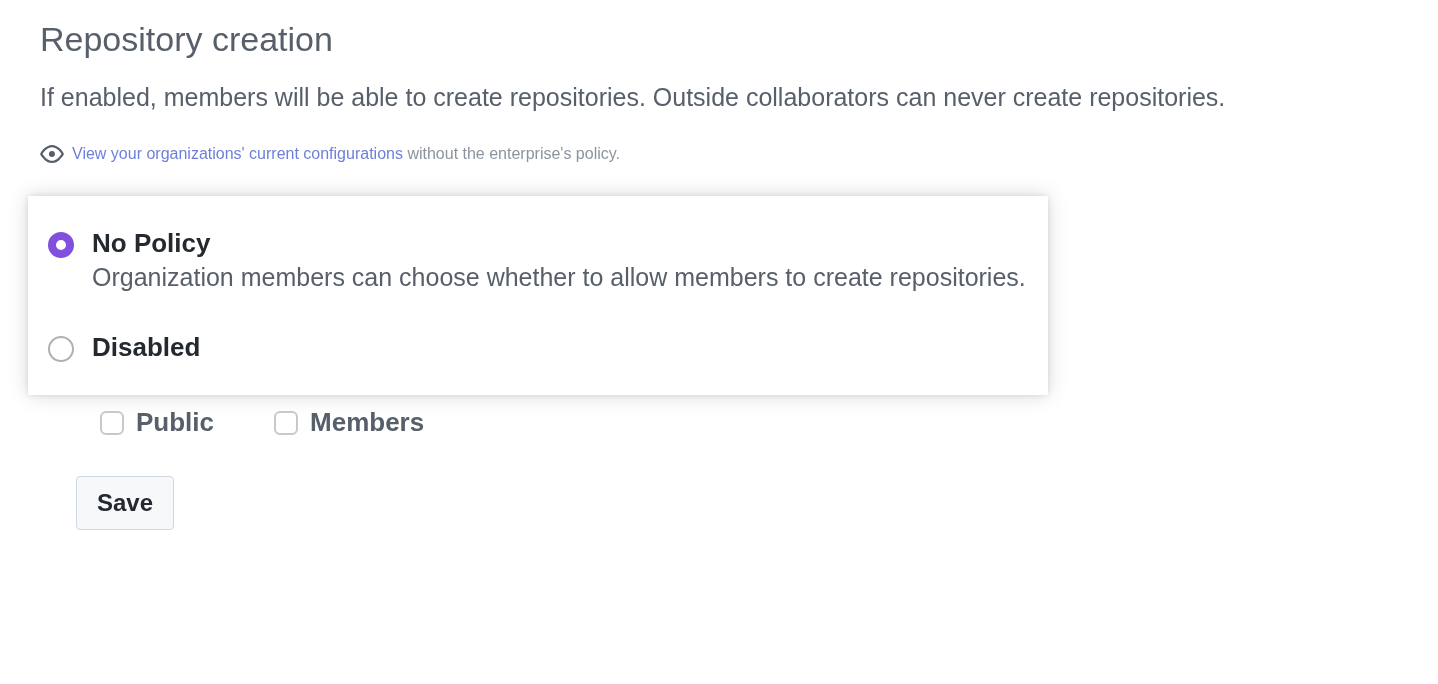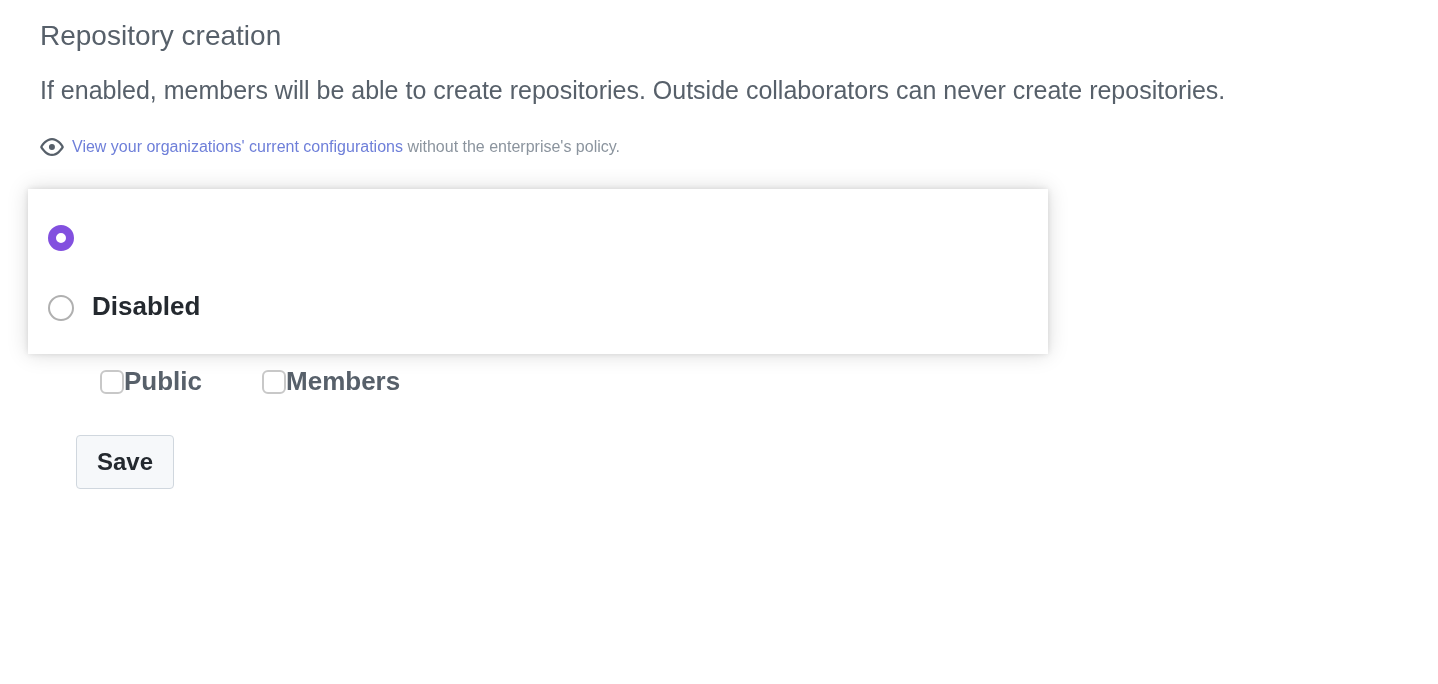--- a/index.html
+++ b/index.html
@@ -9,21 +9,21 @@
     }
     body {
       font-family: -apple-system, BlinkMacSystemFont, "Segoe UI", Helvetica, Arial, sans-serif;
       background: #ffffff;
       padding: 20px 40px;
       font-size: 24px;
       color: #24292f;
       width: 1438px;
     }
     .section-title {
-      font-size: 28px;
+      font-size: 34px;
       font-weight: 400;
       color: #57606a;
       margin-bottom: 24px;
     }
     .section-description {
       font-size: 25px;
       color: #57606a;
       margin-bottom: 30px;
     }
     .view-config-row {
@@ -95,20 +95,21 @@
     .checkbox-row {
       display: flex;
       gap: 60px;
       padding: 12px 0 0 60px;
       align-items: center;
       margin-bottom: 38px;
     }
     .checkbox-item {
       display: flex;
       align-items: center;
+      gap: 12px;
     }
     .checkbox-box {
       width: 24px;
       height: 24px;
       border: 2px solid #c8c8c8;
       border-radius: 6px;
       background: #fff;
       cursor: pointer;
       flex-shrink: 0;
     }
@@ -147,20 +148,24 @@
     </svg>
   </span>
   <span>
     <a class="link">View your organizations' current configurations</a><span class="muted-text"> without the enterprise's policy.</span>
   </span>
 </div>
 
 <div class="policy-box">
   <div class="radio-option">
     <div class="radio-circle selected"></div>
+    <div>
+      <div class="radio-label">No Policy</div>
+      <div class="radio-desc">Organization members can choose whether to allow members to create repositories.</div>
+    </div>
   </div>
   <div class="radio-option">
     <div class="radio-circle"></div>
     <div>
       <div class="radio-label">Disabled</div>
     </div>
   </div>
 </div>
 
 <div class="checkbox-row">

